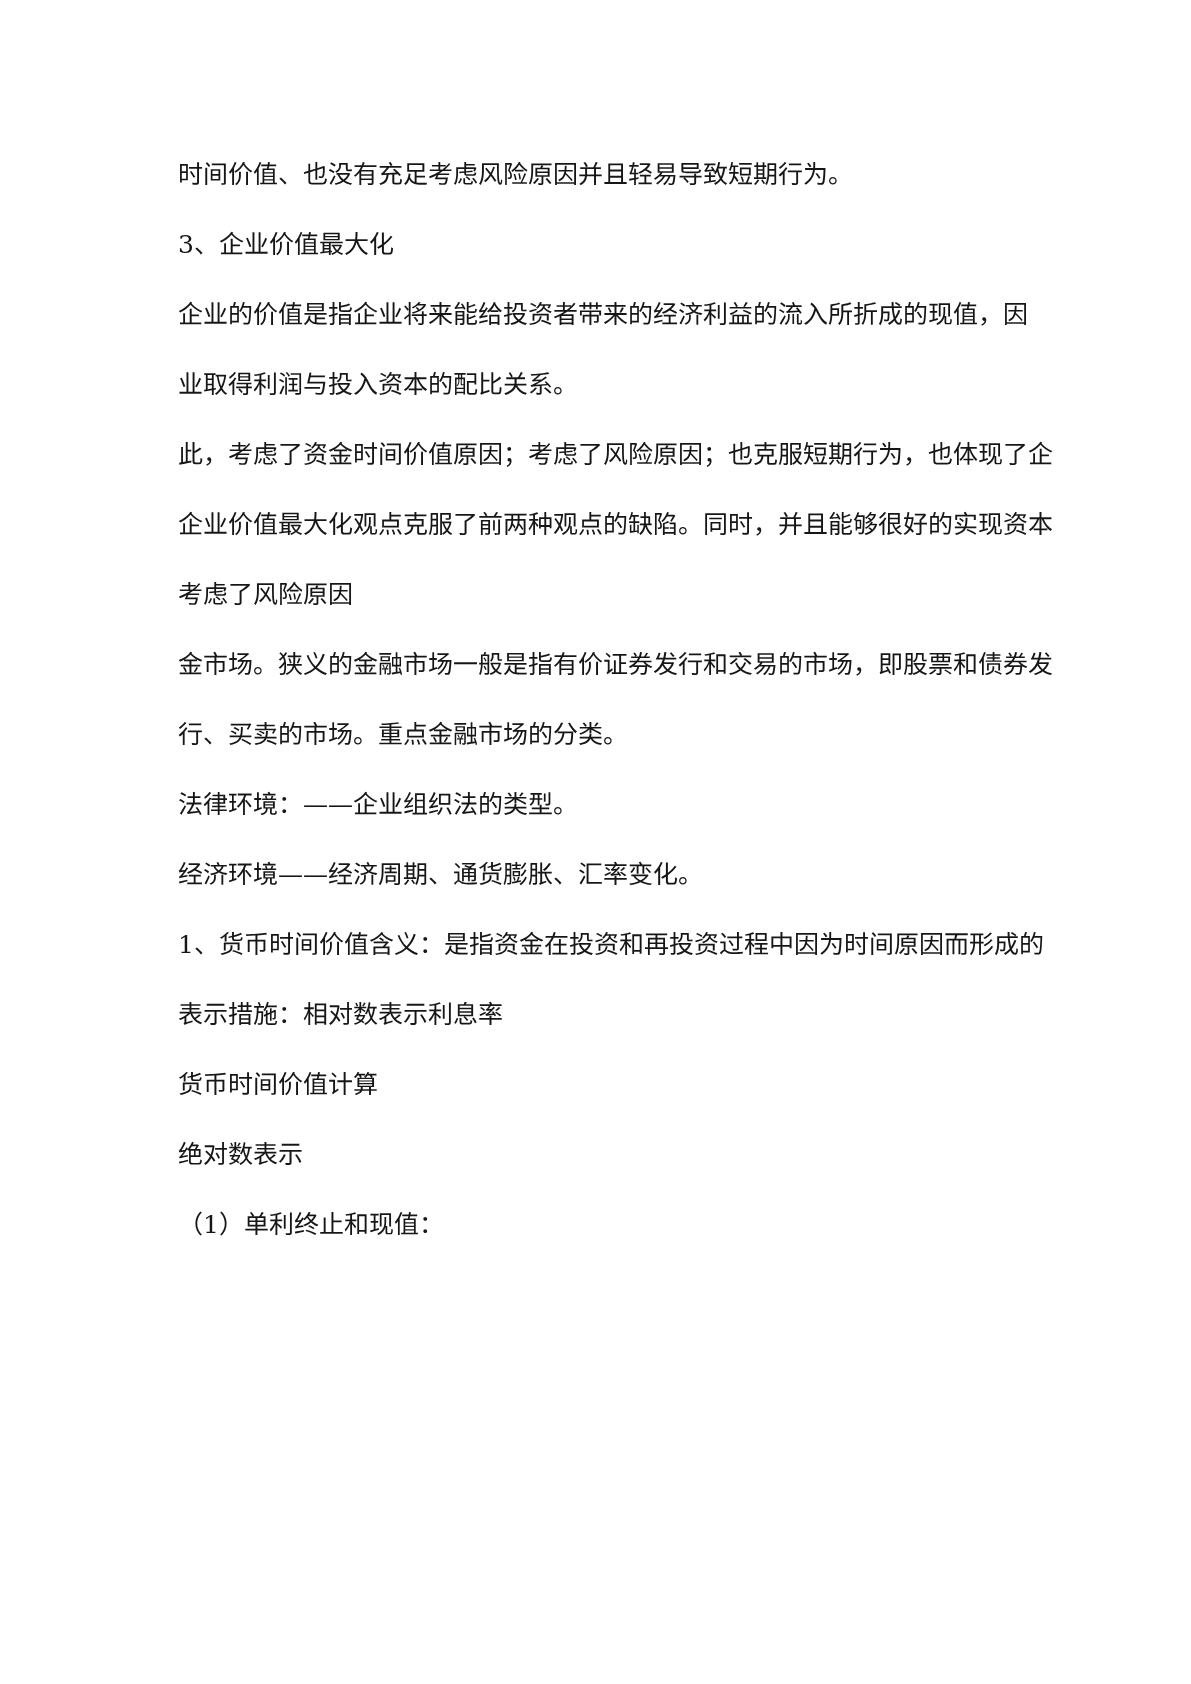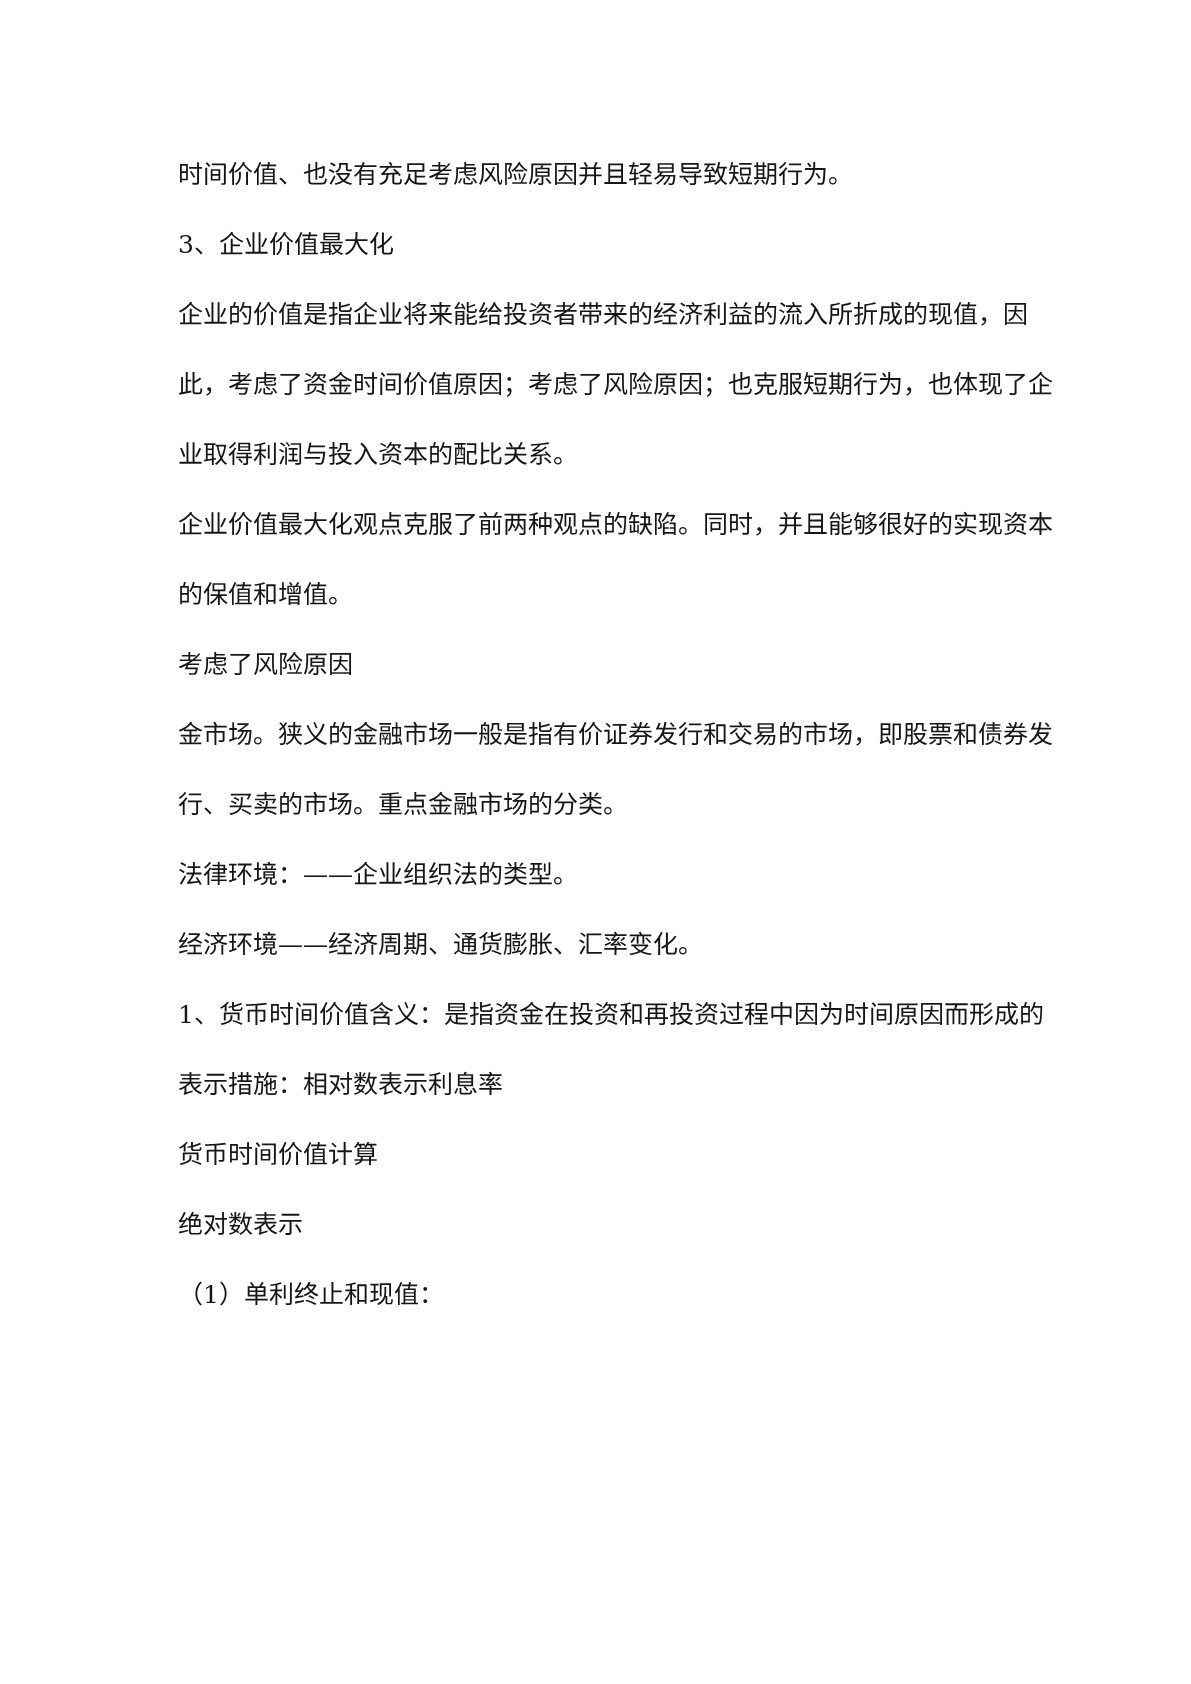--- a/index.html
+++ b/index.html
@@ -31,24 +31,23 @@
     text-align: left;
   }
 </style>
 </head>
 <body>
 
 <div class="page">
   <p class="line">时间价值、也没有充足考虑风险原因并且轻易导致短期行为。</p>
   <p class="line">3、企业价值最大化</p>
   <p class="line">企业的价值是指企业将来能给投资者带来的经济利益的流入所折成的现值，因</p>
+  <p class="line">业取得利润与投入资本的配比关系。</p>
   <p class="line">此，考虑了资金时间价值原因；考虑了风险原因；也克服短期行为，也体现了企</p>
-  <p class="line">业取得利润与投入资本的配比关系。</p>
   <p class="line">企业价值最大化观点克服了前两种观点的缺陷。同时，并且能够很好的实现资本</p>
-  <p class="line">的保值和增值。</p>
   <p class="line">考虑了风险原因</p>
   <p class="line">金市场。狭义的金融市场一般是指有价证券发行和交易的市场，即股票和债券发</p>
   <p class="line">行、买卖的市场。重点金融市场的分类。</p>
   <p class="line">法律环境：——企业组织法的类型。</p>
   <p class="line">经济环境——经济周期、通货膨胀、汇率变化。</p>
   <p class="line">1、货币时间价值含义：是指资金在投资和再投资过程中因为时间原因而形成的</p>
   <p class="line">表示措施：相对数表示利息率</p>
   <p class="line">货币时间价值计算</p>
   <p class="line">绝对数表示</p>
   <p class="line">（1）单利终止和现值：</p>

